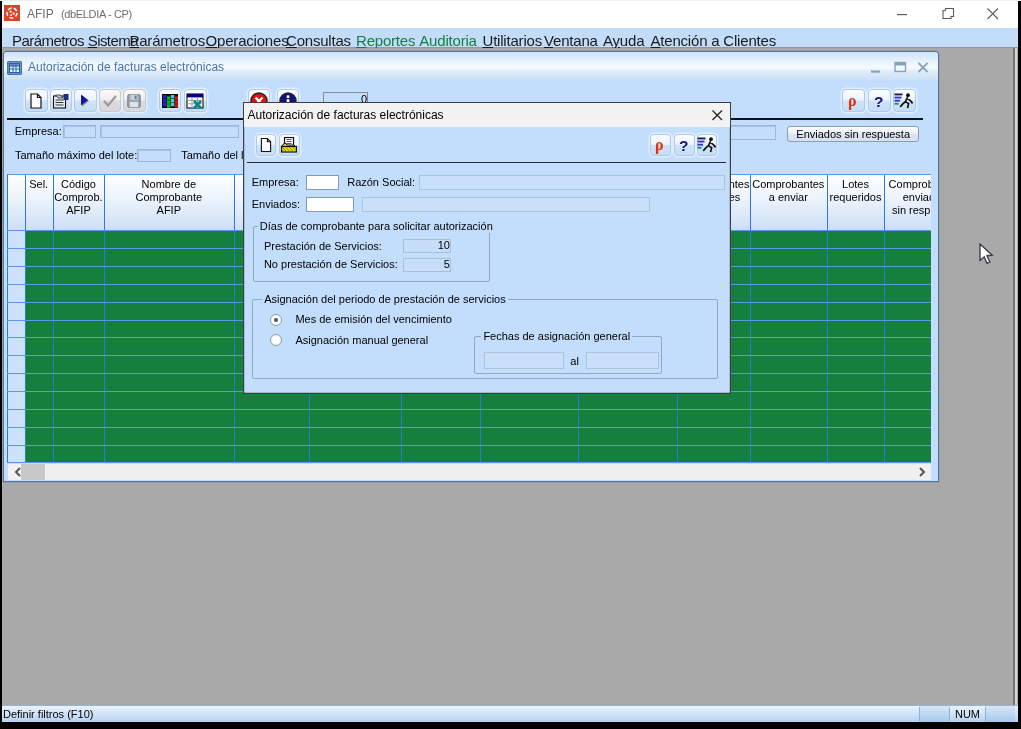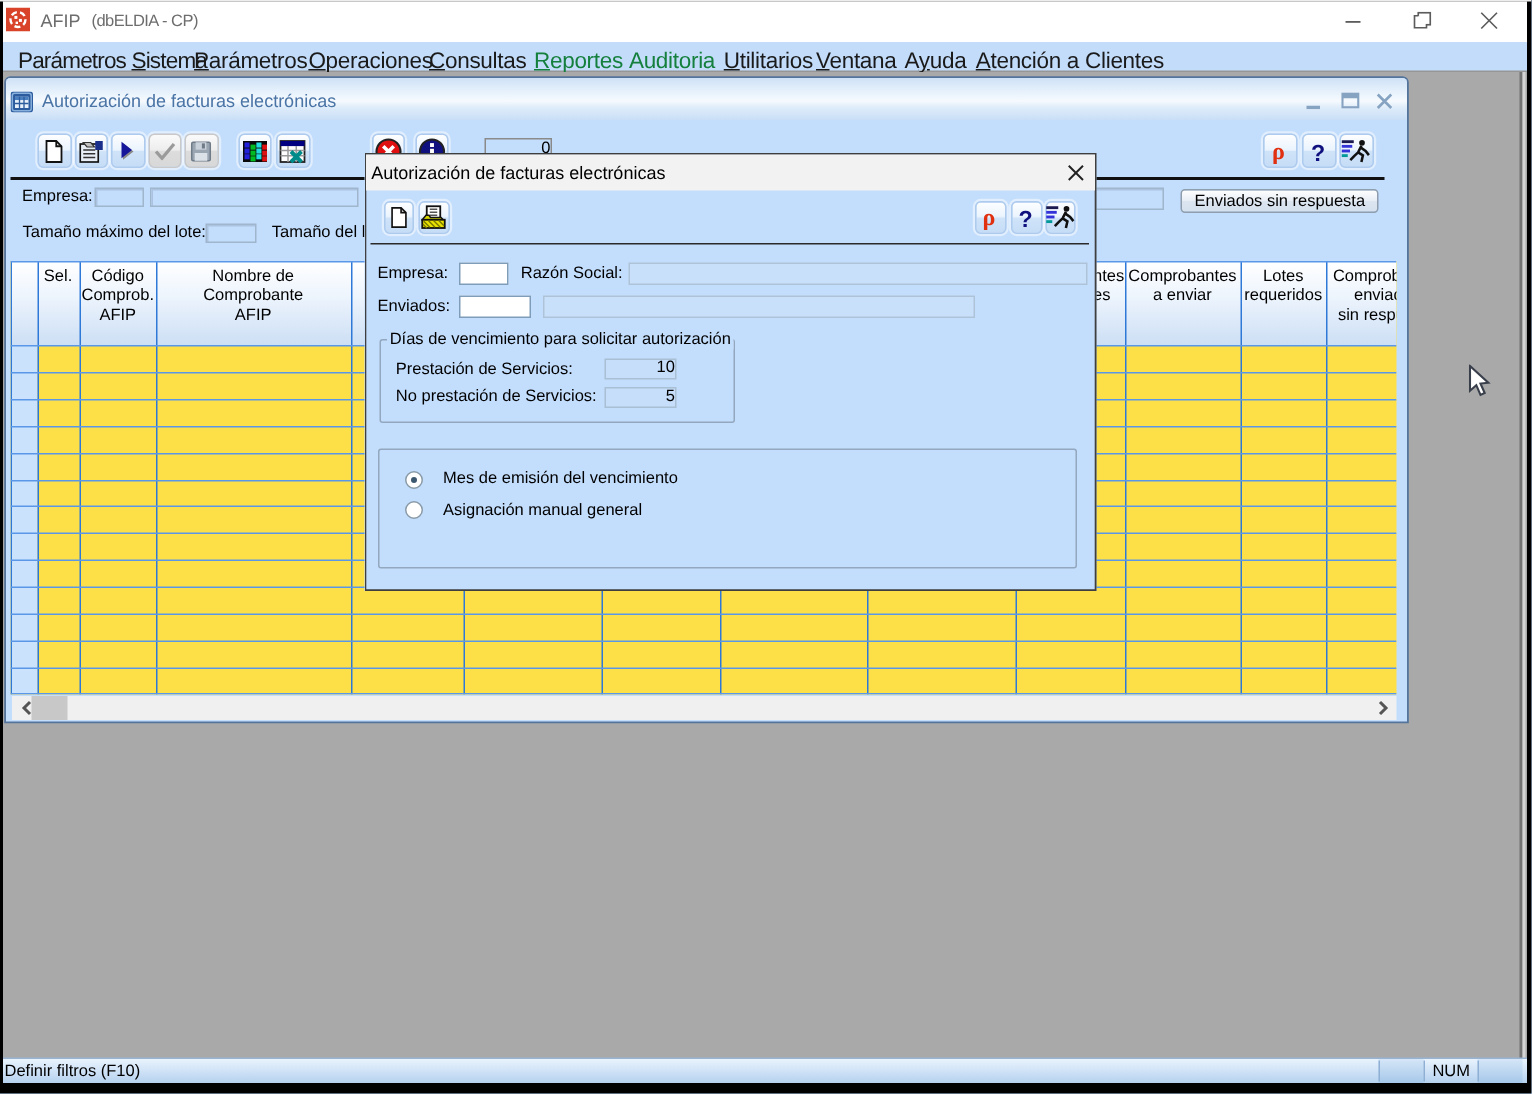--- a/index.html
+++ b/index.html
@@ -25,21 +25,21 @@
 
 .tbtn { position:absolute; width:22.5px; height:23px; border:1px solid #aecbee; border-radius:4px;
   background:linear-gradient(180deg,#fdfeff 0%,#eaf3fd 48%,#cfe3f8 52%,#c6ddf7 100%);
   box-shadow:0 0 0 1.5px rgba(255,255,255,0.5); }
 .tbtn.dis { border-color:#c9c9c9; background:linear-gradient(180deg,#fafafa 0%,#ededed 48%,#dcdcdc 52%,#d8d8d8 100%); }
 .tbtn svg { position:absolute; left:50%; top:50%; transform:translate(-50%,-50%); }
 #tsep { position:absolute; left:3px; top:66.4px; width:916px; height:1.9px; background:#111; }
 .lbl { position:absolute; font-size:11px; color:#000; white-space:pre; line-height:13px; }
 .sunk { position:absolute; background:#c3ddfc; border:1px solid #9fb6cc; box-shadow:inset 1px 1px 0 rgba(100,120,140,0.25); }
 
-#tbl { position:absolute; left:3px; top:122.5px; width:924px; height:289px; overflow:hidden; background:#fde047; }
+#tbl { position:absolute; left:3px; top:122.5px; width:924px; height:289px; overflow:hidden; background:#15803d; }
 .hv { position:absolute; background:#2e79d8; width:1px; }
 .hh { position:absolute; background:#5b97e8; height:1px; }
 #thead { position:absolute; left:0; top:0; width:924px; height:56px; background:linear-gradient(180deg,#ffffff 0%,#eef5fd 40%,#cddff5 100%); }
 .hc { position:absolute; top:3.5px; font-size:11px; color:#000; text-align:center; line-height:13px; }
 #selcol { position:absolute; left:0; top:56px; width:18.2px; height:233px; background:#cbe2fc; }
 
 #hscroll { position:absolute; left:4px; top:412.5px; width:923px; height:15.5px; background:#f0f0f0; }
 #hthumb { position:absolute; left:13px; top:0; width:24px; height:15.5px; background:#c8c8c8; }
 
 #status { position:absolute; left:0; top:704px; width:100%; height:17px;
@@ -343,29 +343,36 @@
     <div class="lbl" style="left:9.2px;top:74.5px">Empresa:</div>
     <div class="winput" style="left:63.9px;top:73.7px;width:33.1px;height:15.3px"></div>
     <div class="lbl" style="left:104.7px;top:74.5px">Razón Social:</div>
     <div class="dinput" style="left:176.7px;top:73.7px;width:306.3px;height:15.3px"></div>
 
     <div class="lbl" style="left:9.2px;top:96px">Enviados:</div>
     <div class="winput" style="left:63.9px;top:95.3px;width:48px;height:15.3px"></div>
     <div class="dinput" style="left:119.1px;top:95.3px;width:288.8px;height:15.3px"></div>
 
     <div class="gb" style="left:10px;top:124.3px;width:237px;height:56.7px">
-      <div class="leg" style="left:4.3px">Días de vencimiento para solicitar autorización</div>
+      <div class="leg" style="left:4.3px">Días de comprobante para solicitar autorización</div>
       <div class="lbl" style="left:10.4px;top:13.2px">Prestación de Servicios:</div>
       <div class="ninput" style="left:149.9px;top:12.7px;width:47.6px;height:13.5px">10</div>
       <div class="lbl" style="left:10.4px;top:31.5px">No prestación de Servicios:</div>
       <div class="ninput" style="left:149.9px;top:31.7px;width:47.6px;height:13.5px">5</div>
     </div>
 
     <div class="gb" style="left:9.7px;top:197.1px;width:465.5px;height:80.2px">
+      <div class="leg" style="left:9px">Asignación del periodo de prestación de servicios</div>
       <div class="radio" style="left:16.8px;top:14.1px">
           <div class="dot"></div>
         </div>
       <div class="lbl" style="left:42.2px;top:13.6px">Mes de emisión del vencimiento</div>
       <div class="radio" style="left:16.8px;top:34.8px"></div>
       <div class="lbl" style="left:42.2px;top:34.3px">Asignación manual general</div>
+      <div class="gb" style="left:221.2px;top:36px;width:188px;height:38.4px">
+        <div class="leg" style="left:6px">Fechas de asignación general</div>
+        <div class="dinput" style="left:8.6px;top:15.8px;width:80.1px;height:16.8px"></div>
+        <div class="lbl" style="left:94.9px;top:18.9px">al</div>
+        <div class="dinput" style="left:110.3px;top:15.8px;width:72.9px;height:16.8px"></div>
+      </div>
     </div>
   </div>
 </div>
 
 </body></html>

